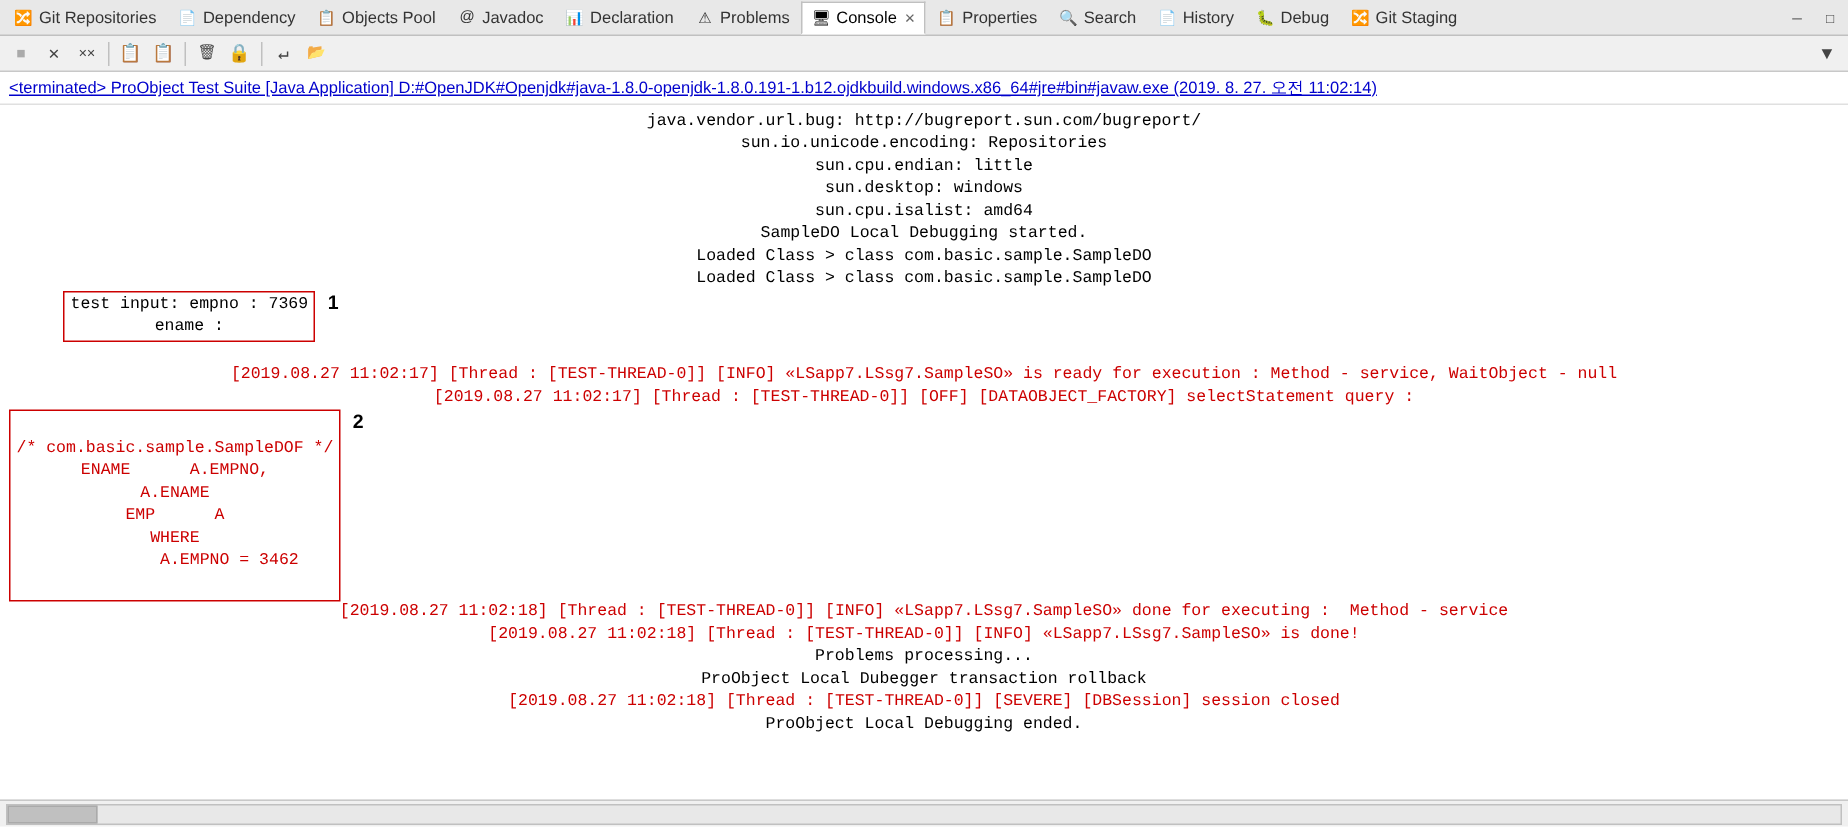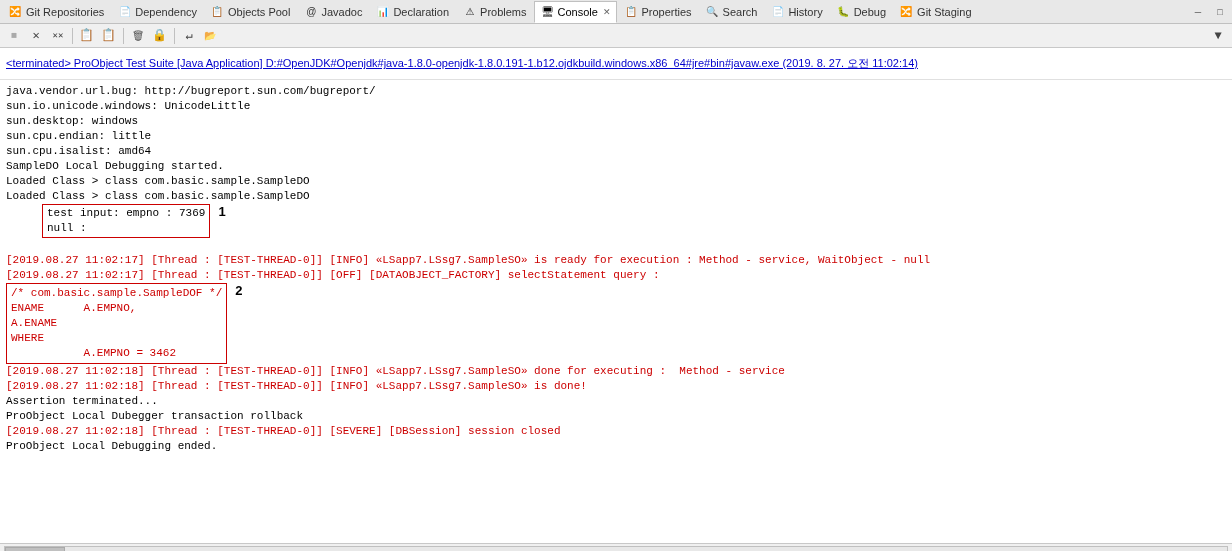--- a/index.html
+++ b/index.html
@@ -95,40 +95,41 @@
     }
 
     
     .status-line {
       background: #ffffff;
       border-bottom: 1px solid #e0e0e0;
       padding: 2px 6px;
       font-size: 11px;
       font-family: Arial, sans-serif;
       color: #333;
-      height: 32px;
+      height: 22px;
       display: flex;
       align-items: center;
     }
     .status-line span {
       color: #0000cc;
       text-decoration: underline;
       cursor: pointer;
     }
 
     
     .console-area {
       background: #ffffff;
       overflow-y: auto;
       overflow-x: auto;
       height: calc(551px - 24px - 24px - 22px - 18px);
       padding: 4px 6px;
       font-family: 'Courier New', monospace;
       font-size: 11px;
       line-height: 15px;
+      text-align: center;
     }
 
     .console-line {
       white-space: pre;
       color: #000000;
     }
     .console-line.red {
       color: #cc0000;
     }
 
@@ -246,55 +247,56 @@
   </div>
 </div>
 
 <div class="status-line">
   <span>&lt;terminated&gt; ProObject Test Suite [Java Application] D:#OpenJDK#Openjdk#java-1.8.0-openjdk-1.8.0.191-1.b12.ojdkbuild.windows.x86_64#jre#bin#javaw.exe (2019. 8. 27. 오전 11:02:14)</span>
 </div>
 
 <div class="console-area">
 
   <div class="console-line">java.vendor.url.bug: http://bugreport.sun.com/bugreport/</div>
-  <div class="console-line">sun.io.unicode.windows: UnicodeLittle</div>
+  <div class="console-line">sun.io.unicode.encoding: Repositories</div>
+  <div class="console-line">sun.cpu.endian: little</div>
   <div class="console-line">sun.desktop: windows</div>
-  <div class="console-line">sun.cpu.endian: little</div>
   <div class="console-line">sun.cpu.isalist: amd64</div>
   <div class="console-line">SampleDO Local Debugging started.</div>
   <div class="console-line">Loaded Class &gt; class com.basic.sample.SampleDO</div>
   <div class="console-line">Loaded Class &gt; class com.basic.sample.SampleDO</div>
 
   <div style="display:flex; align-items:flex-start;padding-left:36px;">
     <div style="border: 1.5px solid #cc0000; padding: 1px 4px; display:inline-block;">
       <div class="console-line">test input: empno : 7369</div>
-      <div class="console-line">null :</div>
+      <div class="console-line">ename :</div>
     </div>
     <span class="label-number">1</span>
   </div>
 
   <div class="console-line">&nbsp;</div>
 
   <div class="console-line red">[2019.08.27 11:02:17] [Thread : [TEST-THREAD-0]] [INFO] «LSapp7.LSsg7.SampleSO» is ready for execution : Method - service, WaitObject - null</div>
   <div class="console-line red">[2019.08.27 11:02:17] [Thread : [TEST-THREAD-0]] [OFF] [DATAOBJECT_FACTORY] selectStatement query :</div>
 
   <div style="display:flex; align-items:flex-start;">
-    <div style="border: 1.5px solid #cc0000; padding: 2px 4px; display:inline-block;">
+    <div style="border: 1.5px solid #cc0000; padding: 18px 4px; display:inline-block;">
       <div class="console-line red">/* com.basic.sample.SampleDOF */</div>
       <div class="console-line red">ENAME      A.EMPNO,</div>
       <div class="console-line red">A.ENAME</div>
+      <div class="console-line red">EMP      A</div>
       <div class="console-line red">WHERE</div>
       <div class="console-line red">           A.EMPNO = 3462</div>
     </div>
     <span class="label-number">2</span>
   </div>
 
   <div class="console-line red">[2019.08.27 11:02:18] [Thread : [TEST-THREAD-0]] [INFO] «LSapp7.LSsg7.SampleSO» done for executing :  Method - service</div>
   <div class="console-line red">[2019.08.27 11:02:18] [Thread : [TEST-THREAD-0]] [INFO] «LSapp7.LSsg7.SampleSO» is done!</div>
-  <div class="console-line">Assertion terminated...</div>
+  <div class="console-line">Problems processing...</div>
   <div class="console-line">ProObject Local Dubegger transaction rollback</div>
   <div class="console-line red">[2019.08.27 11:02:18] [Thread : [TEST-THREAD-0]] [SEVERE] [DBSession] session closed</div>
   <div class="console-line">ProObject Local Debugging ended.</div>
 
 </div>
 
 <div class="bottom-scrollbar">
   <div class="scrollbar-track">
     <div class="scrollbar-thumb"></div>
   </div>

